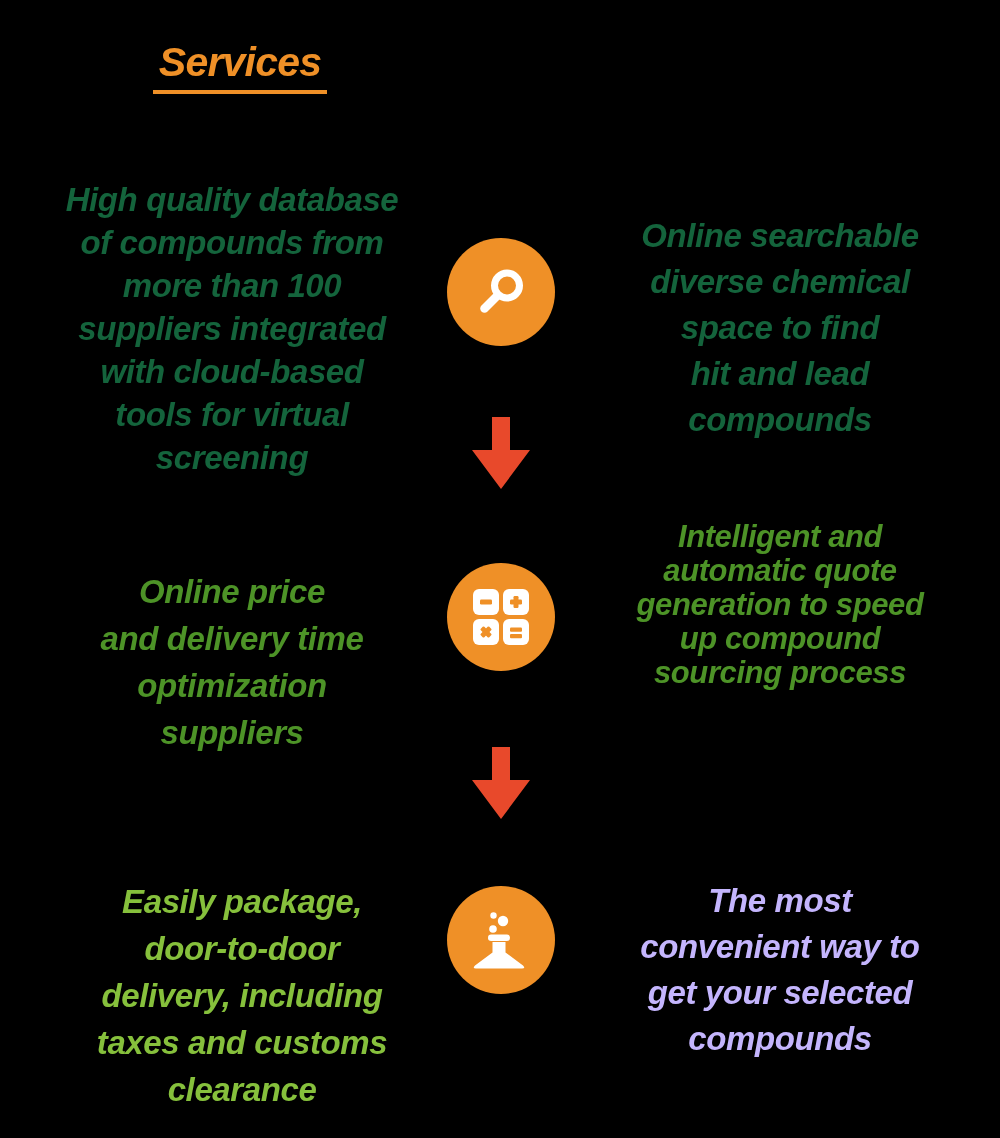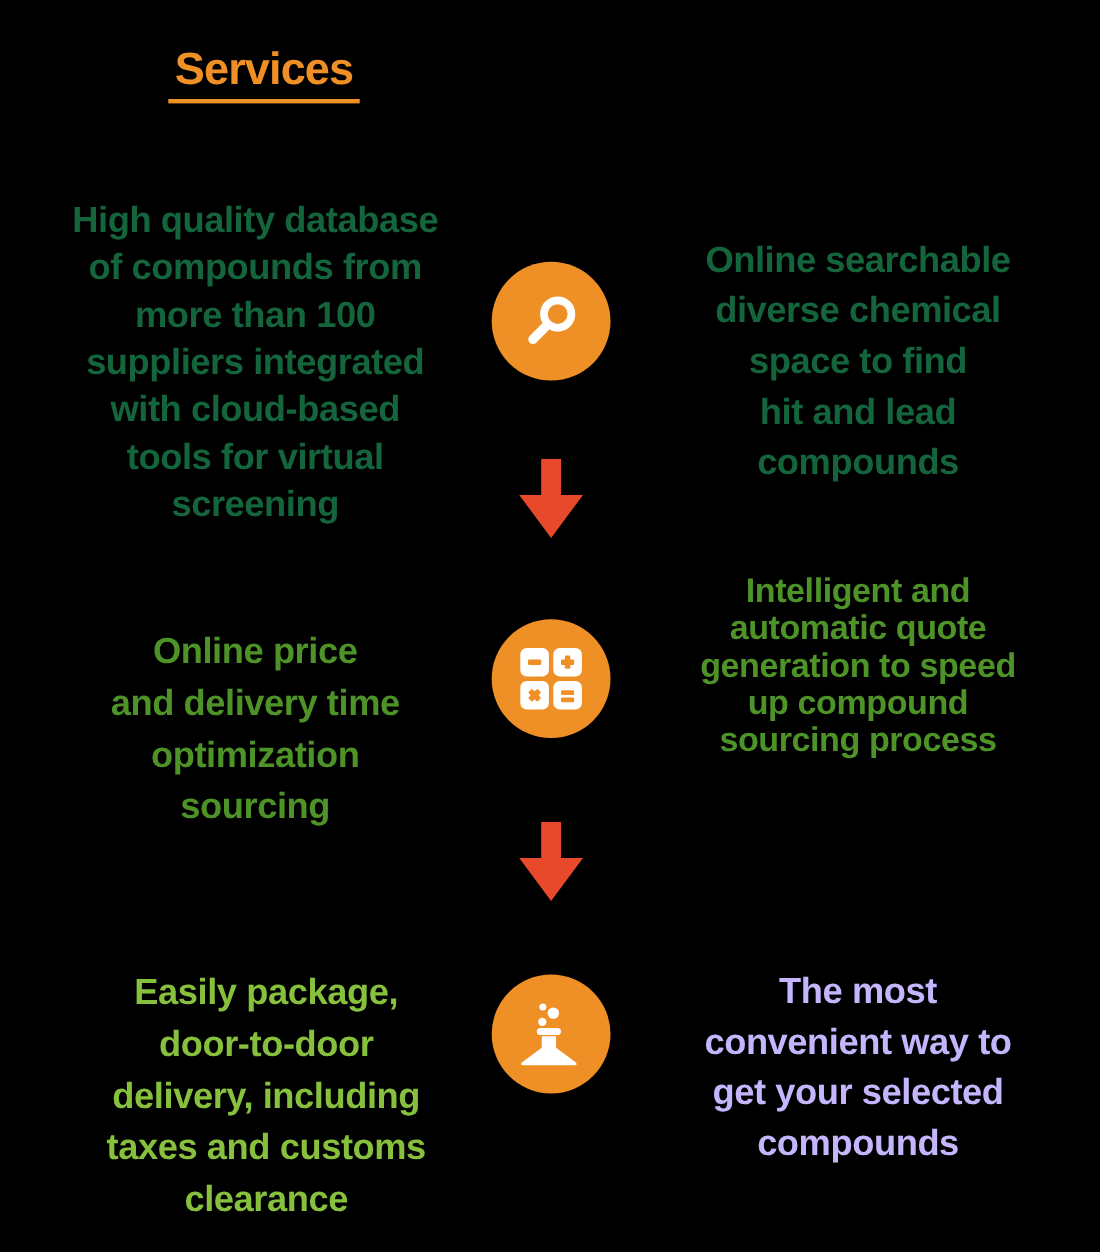--- a/index.html
+++ b/index.html
@@ -13,20 +13,21 @@
     height: 1138px;
     overflow: hidden;
     font-family: "Liberation Sans", "DejaVu Sans", sans-serif;
     -webkit-font-smoothing: antialiased;
   }
   .canvas {
     position: relative;
     width: 1000px;
     height: 1138px;
     background: #000000;
+    font-style: italic;
   }
   .col-header-wrap {
     position: absolute;
     text-align: center;
   }
   #hdr-services-wrap { left: 40px; top: 40px; width: 400px; }
   #hdr-benefits-wrap { left: 560px; top: 40px; width: 420px; }
 
   .hdr-text {
     display: block;
@@ -129,21 +130,21 @@
 
   <div class="arrow-down" id="arrow-1">
     <svg width="66" height="78" viewBox="0 0 66 78" aria-hidden="true">
       <path d="M24 0 H42 V33 H62 L33 72 L4 33 H24 Z" fill="#E8492B"></path>
     </svg>
   </div>
 
   <div class="text-block" id="svc-2">Online price
 and delivery time
 optimization
-sourcing</div>
+suppliers</div>
 
   <div class="icon-circle" id="circle-calculator">
     <span>
       <svg width="58" height="58" viewBox="0 0 58 58" aria-hidden="true">
 
         <rect x="1" y="1" width="26" height="26" rx="6" fill="#FFFFFF"></rect>
         <rect x="31" y="1" width="26" height="26" rx="6" fill="#FFFFFF"></rect>
         <rect x="1" y="31" width="26" height="26" rx="6" fill="#FFFFFF"></rect>
         <rect x="31" y="31" width="26" height="26" rx="6" fill="#FFFFFF"></rect>
 

